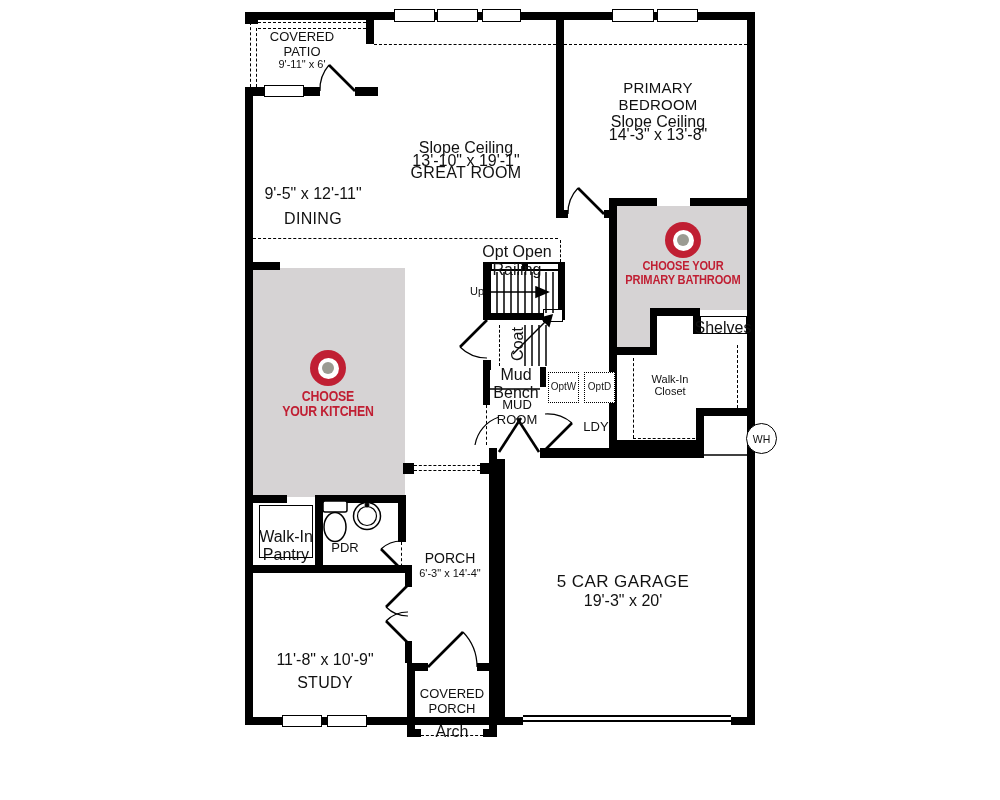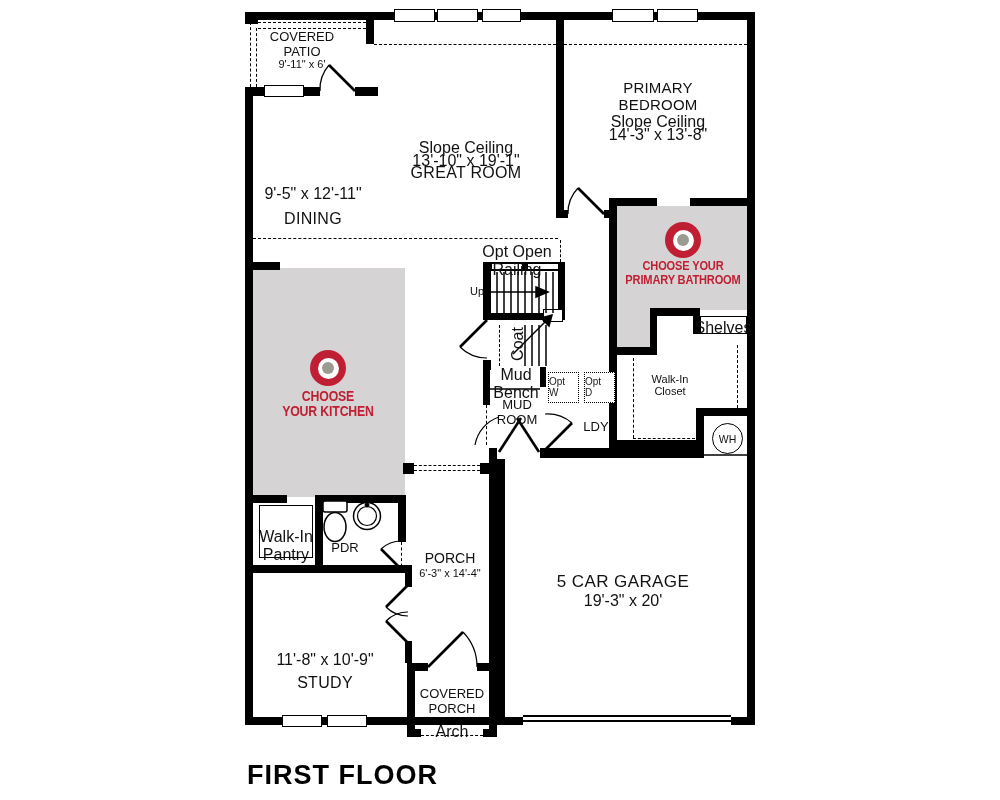--- a/index.html
+++ b/index.html
@@ -5,21 +5,21 @@
   html,body{margin:0;padding:0;background:#fff;}
   #canvas{position:relative;width:1000px;height:800px;background:#fff;overflow:hidden;
           font-family:"Liberation Sans",sans-serif;}
   .wall{position:absolute;background:#000;}
   .win{position:absolute;background:#fff;border:1.5px solid #000;box-sizing:border-box;}
   .gray{position:absolute;background:#d6d3d4;}
   .dashh{position:absolute;border-top:1.6px dashed #000;height:0;}
   .dashv{position:absolute;border-left:1.6px dashed #000;width:0;}
   .thinbox{position:absolute;border:1.5px solid #000;background:#fff;box-sizing:border-box;}
   .dotbox{position:absolute;border:1.6px dotted #000;background:#fff;box-sizing:border-box;
-          display:flex;flex-direction:column;align-items:flex-start;justify-content:center;
+          display:flex;align-items:center;justify-content:center;
           font-size:10px;line-height:1.05;color:#1a1a1a;text-align:center;}
   .lbl{position:absolute;color:#111;text-align:center;line-height:1.12;transform:translateX(-50%);white-space:pre-line;}
   .b{font-weight:normal;}
   .t16{font-size:16px;letter-spacing:.3px;margin-top:42px;}
   .t15{font-size:15px;letter-spacing:.2px;}
   .t14{font-size:14px;}
   .t13{font-size:13px;}
   .t12{font-size:16px;}
   .t11{font-size:11px;}
   .t10{font-size:16px;}
@@ -263,34 +263,33 @@
   <div class="lbl t10" style="left:516px;top:366px;">Mud
 Bench</div>
   <div class="dotbox" style="left:548px;top:372px;width:31px;height:31px;">
     <span>Opt</span>
     <span>W</span>
   </div>
   <div class="dotbox" style="left:584px;top:372px;width:31px;height:31px;">
     <span>Opt</span>
     <span>D</span>
   </div>
-  <div class="circle" style="left:712px;top:423px;width:29px;height:29px;">
+  <div class="circle" style="left:746px;top:423px;width:29px;height:29px;">
     <span>WH</span>
   </div>
 
   <div class="target" style="left:328px;top:368px;">
     <span class="mid">
         <span class="dot"></span>
       </span>
   </div>
   <div class="lbl red cond" style="left:328px;top:388px;font-size:15px;">CHOOSE</div>
   <div class="lbl red cond" style="left:328px;top:403px;font-size:15px;">YOUR KITCHEN</div>
 
   <div class="target" style="left:683px;top:240px;">
     <span class="mid">
         <span class="dot"></span>
       </span>
   </div>
   <div class="lbl red cond" style="left:683px;top:258px;font-size:13.5px;">CHOOSE YOUR</div>
   <div class="lbl red cond" style="left:683px;top:272px;font-size:13.5px;">PRIMARY BATHROOM</div>
 
-  <div class="title" style="left:247px;top:760px;">FIRST FLOOR</div>
 </div>
 
 </body></html>

